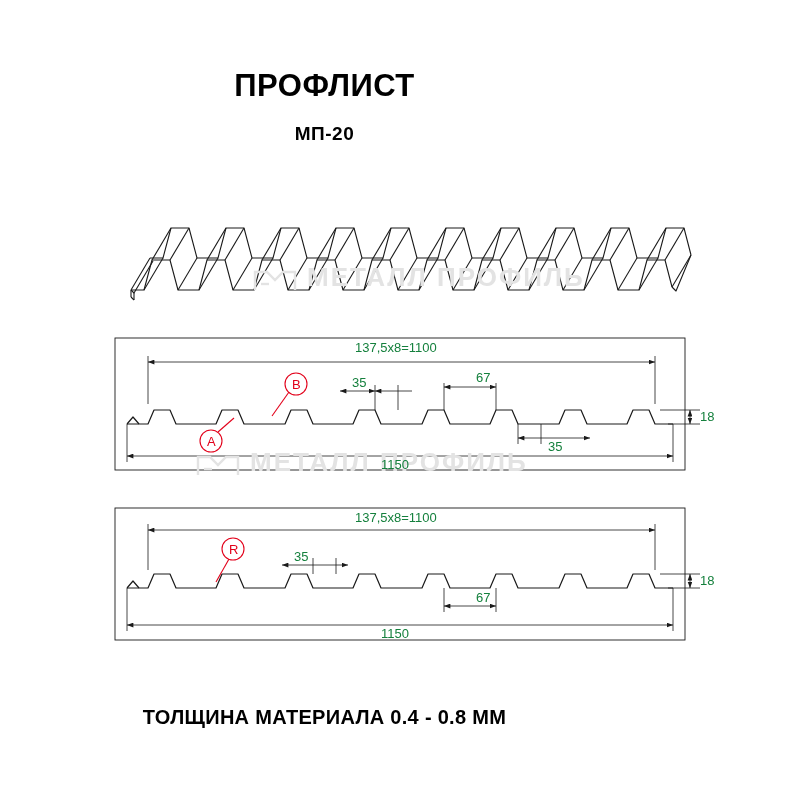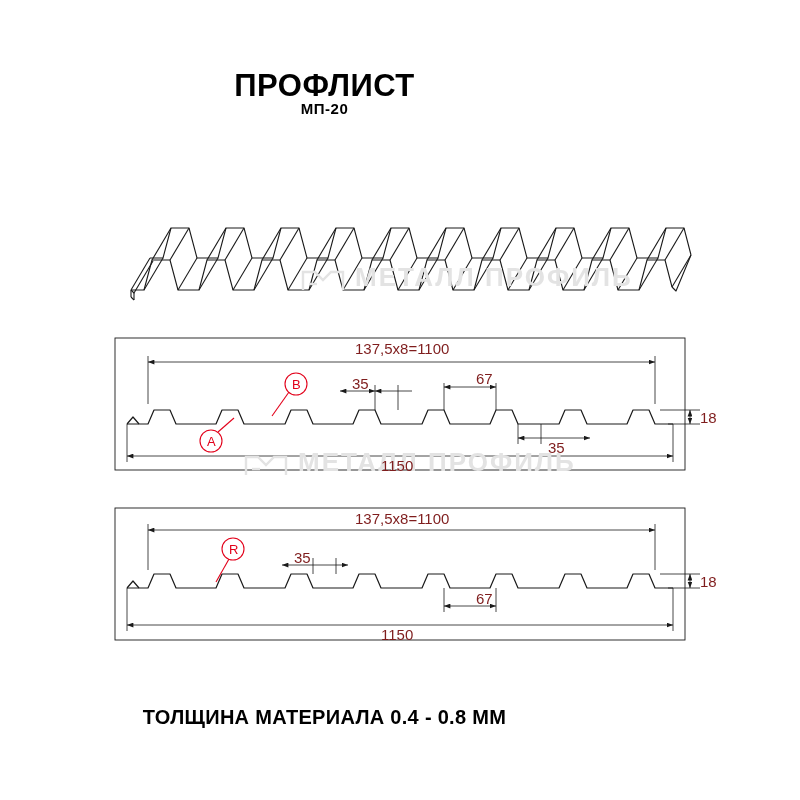--- a/index.html
+++ b/index.html
@@ -27,54 +27,53 @@
     width: 649px;
     text-align: center;
     font-weight: bold;
     letter-spacing: 0.5px;
   }
   #title-main {
     top: 68px;
     font-size: 31px;
   }
   #title-sub {
-    top: 100px;
-    font-size: 15px;
+    top: 123px;
+    font-size: 19px;
     font-weight: bold;
   }
   #footer-note {
     top: 706px;
     font-size: 20px;
     font-weight: bold;
     letter-spacing: 0.3px;
   }
   .wm {
     position: absolute;
     font-family: "Liberation Sans", sans-serif;
     font-weight: bold;
     color: #e3e3e3;
     font-size: 26px;
     letter-spacing: 2px;
     white-space: nowrap;
     user-select: none;
-    margin-left: 48px;
   }
   #wm1 { left: 253px; top: 262px; }
   #wm2 { left: 196px; top: 447px; }
   .wm-logo {
     display: inline-block;
     width: 44px;
     height: 26px;
     vertical-align: middle;
     margin-right: 10px;
   }
   .dim {
     position: absolute;
-    font-size: 15px;
-    color: #7f1d1d;
+    font-size: 13px;
+    color: #15803d;
     white-space: nowrap;
   }
   .balloon-label {
     position: absolute;
     font-size: 13px;
     color: #e2001a;
     font-weight: normal;
     white-space: nowrap;
   }
 </style>

